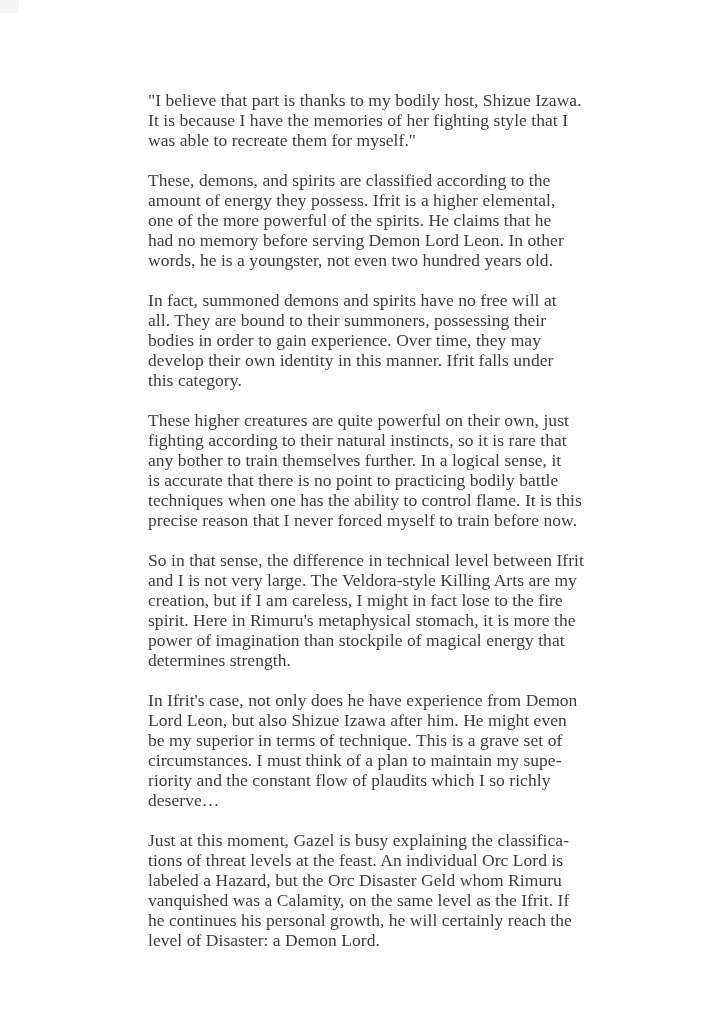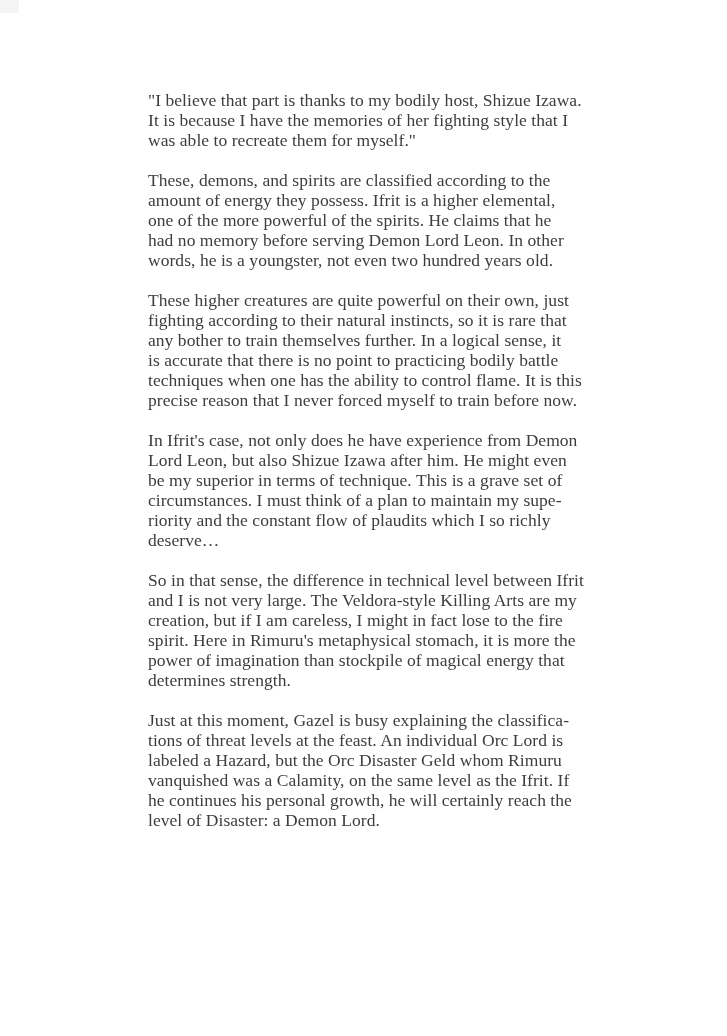--- a/index.html
+++ b/index.html
@@ -53,38 +53,43 @@
   <div class="corner-artifact"></div>
   <div class="text-block" id="text-block" style="color: rgb(61, 61, 61);">
       <p>"I believe that part is thanks to my bodily host, Shizue Izawa.
 It is because I have the memories of her fighting style that I
 was able to recreate them for myself."</p>
       <p>These, demons, and spirits are classified according to the
 amount of energy they possess. Ifrit is a higher elemental,
 one of the more powerful of the spirits. He claims that he
 had no memory before serving Demon Lord Leon. In other
 words, he is a youngster, not even two hundred years old.</p>
+      <p>In fact, summoned demons and spirits have no free will at
+all. They are bound to their summoners, possessing their
+bodies in order to gain experience. Over time, they may
+develop their own identity in this manner. Ifrit falls under
+this category.</p>
       <p>These higher creatures are quite powerful on their own, just
 fighting according to their natural instincts, so it is rare that
 any bother to train themselves further. In a logical sense, it
 is accurate that there is no point to practicing bodily battle
 techniques when one has the ability to control flame. It is this
 precise reason that I never forced myself to train before now.</p>
+      <p>So in that sense, the difference in technical level between Ifrit
+and I is not very large. The Veldora-style Killing Arts are my
+creation, but if I am careless, I might in fact lose to the fire
+spirit. Here in Rimuru's metaphysical stomach, it is more the
+power of imagination than stockpile of magical energy that
+determines strength.</p>
       <p>In Ifrit's case, not only does he have experience from Demon
 Lord Leon, but also Shizue Izawa after him. He might even
 be my superior in terms of technique. This is a grave set of
 circumstances. I must think of a plan to maintain my supe-
 riority and the constant flow of plaudits which I so richly
 deserve…</p>
-      <p>So in that sense, the difference in technical level between Ifrit
-and I is not very large. The Veldora-style Killing Arts are my
-creation, but if I am careless, I might in fact lose to the fire
-spirit. Here in Rimuru's metaphysical stomach, it is more the
-power of imagination than stockpile of magical energy that
-determines strength.</p>
       <p>Just at this moment, Gazel is busy explaining the classifica-
 tions of threat levels at the feast. An individual Orc Lord is
 labeled a Hazard, but the Orc Disaster Geld whom Rimuru
 vanquished was a Calamity, on the same level as the Ifrit. If
 he continues his personal growth, he will certainly reach the
 level of Disaster: a Demon Lord.</p>
     </div>
 </div>
 
 </body></html>

